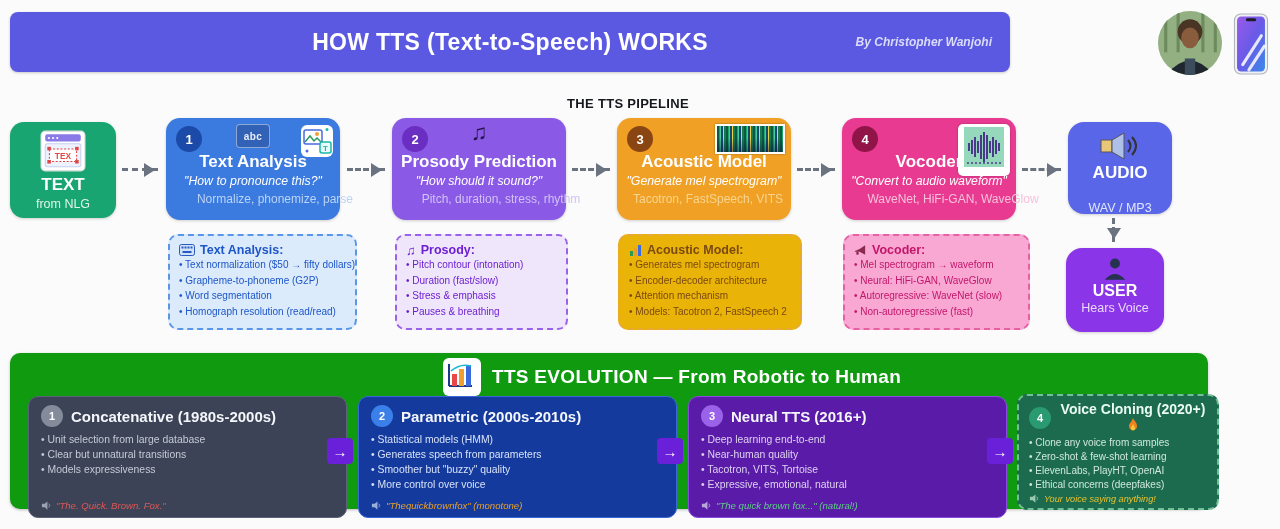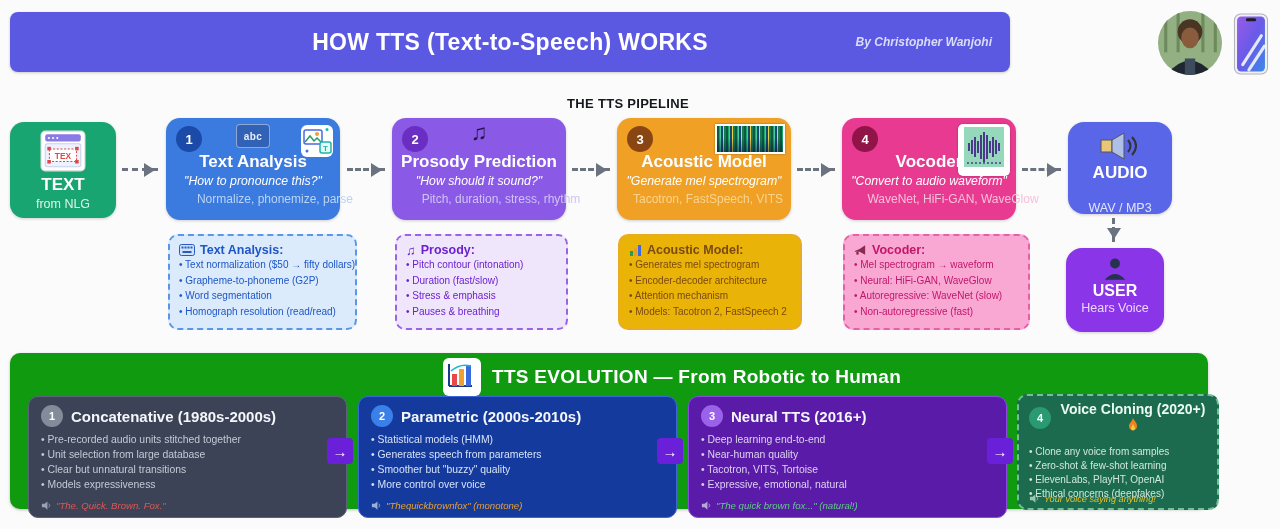--- a/index.html
+++ b/index.html
@@ -73,21 +73,21 @@
   .era-head{display:flex;align-items:center;gap:8px;}
   .era-badge{width:22px;height:22px;border-radius:50%;display:flex;align-items:center;justify-content:center;font-size:11px;font-weight:bold;color:#fff;flex:none;}
   .e1 .era-badge{background:#848c9c;} .e2 .era-badge{background:#3a80e8;} .e3 .era-badge{background:#9a62e8;} .e4 .era-badge{background:#2a9a70;}
   .era-title{font-size:15px;font-weight:bold;color:#f4f6fa;}
   .e4 .era-title{font-size:14px;line-height:1.12;text-align:center;color:#eafbf2;}
   .era-items{margin-top:5px;}
   .era-item{font-size:10.4px;line-height:1.45;white-space:nowrap;}
   .era-item::before{content:"• ";}
   .e1 .era-item{color:#c4cad6;} .e2 .era-item{color:#d6e2f8;} .e3 .era-item{color:#ded2f2;}
   .e4 .era-item{color:#cfe9dc;font-size:10px;line-height:1.38;}
-  .e4 .era-items{margin-top:12px;}
+  .e4 .era-items{margin-top:3px;}
   .era-quote{position:absolute;left:12px;bottom:6px;font-size:9.6px;font-style:italic;display:flex;align-items:center;gap:4px;}
   .e1 .era-quote{color:#e05656;} .e2 .era-quote{color:#e8a028;} .e3 .era-quote{color:#5ecc84;}
   .e4 .era-quote{color:#e8c22c;left:10px;bottom:4px;font-size:9.2px;}
   .era-arrow{position:absolute;top:85px;width:26px;height:26px;background:#6a1fd8;border-radius:4px;display:flex;align-items:center;justify-content:center;color:#fff;font-size:15px;font-weight:bold;}
   .a1{left:317px;} .a2{left:647px;} .a3{left:977px;}
   .flame{display:inline-block;width:12px;height:14px;vertical-align:-2px;}
   .qspk{flex:none;width:11px;height:11px;}
 </style>
 </head>
 <body>
@@ -324,21 +324,20 @@
     </div>
     <span class="evo-title">TTS EVOLUTION — From Robotic to Human</span>
   </div>
 
   <div class="era e1">
     <div class="era-head">
       <div class="era-badge">1</div>
       <div class="era-title">Concatenative (1980s-2000s)</div>
     </div>
     <div class="era-items">
-      <div class="era-item">Pre-recorded audio units stitched together</div>
       <div class="era-item">Unit selection from large database</div>
       <div class="era-item">Clear but unnatural transitions</div>
       <div class="era-item">Models expressiveness</div>
     </div>
     <div class="era-quote">
       <svg class="qspk" viewBox="0 0 12 12">
           <polygon points="1,4 4,4 7,1.5 7,10.5 4,8 1,8" fill="#9aa2b2"></polygon>
           <path d="M8.5 4 q2 2 0 4" stroke="#9aa2b2" fill="none"></path>
         </svg>
       <span>"The. Quick. Brown. Fox."</span>

